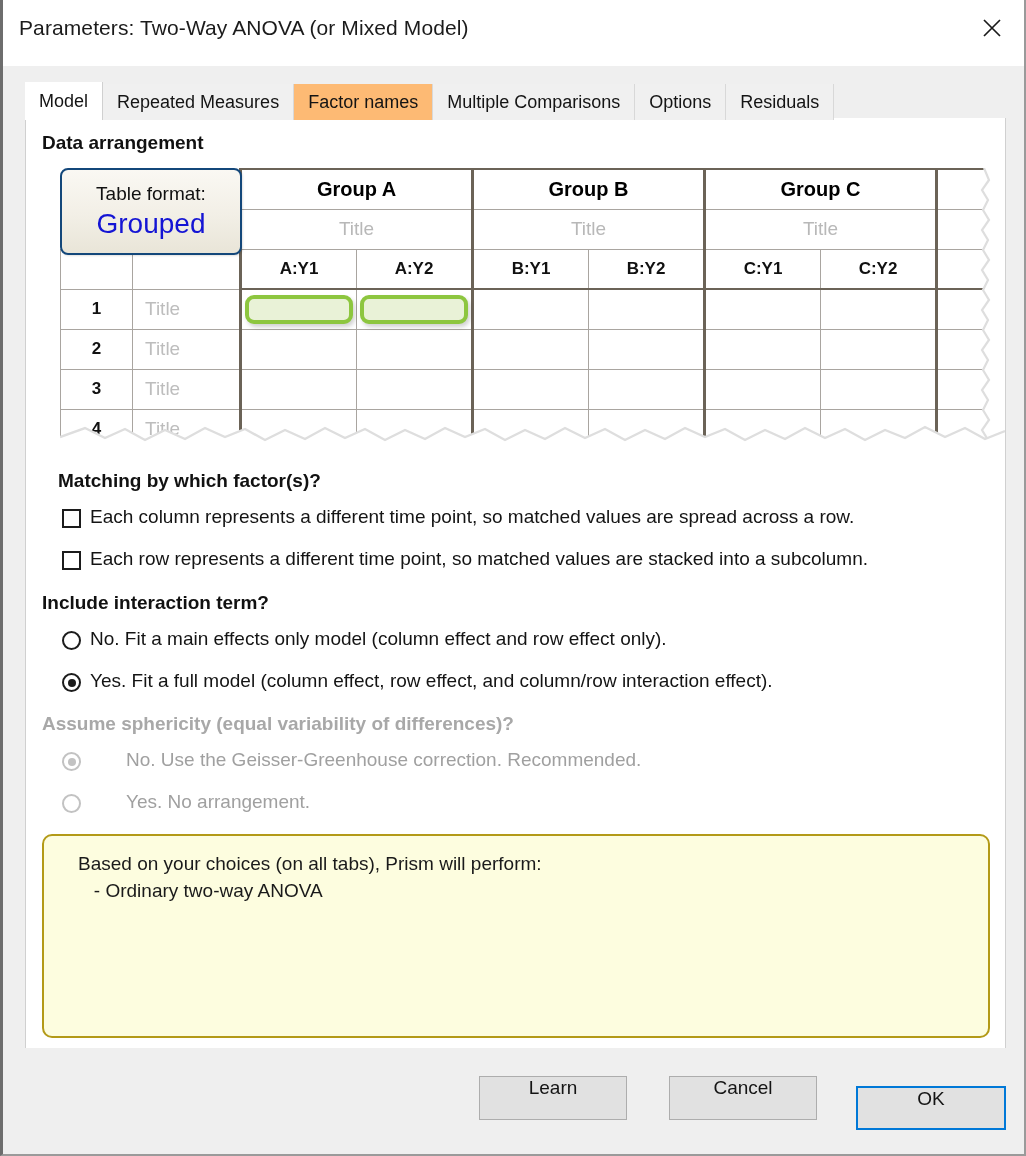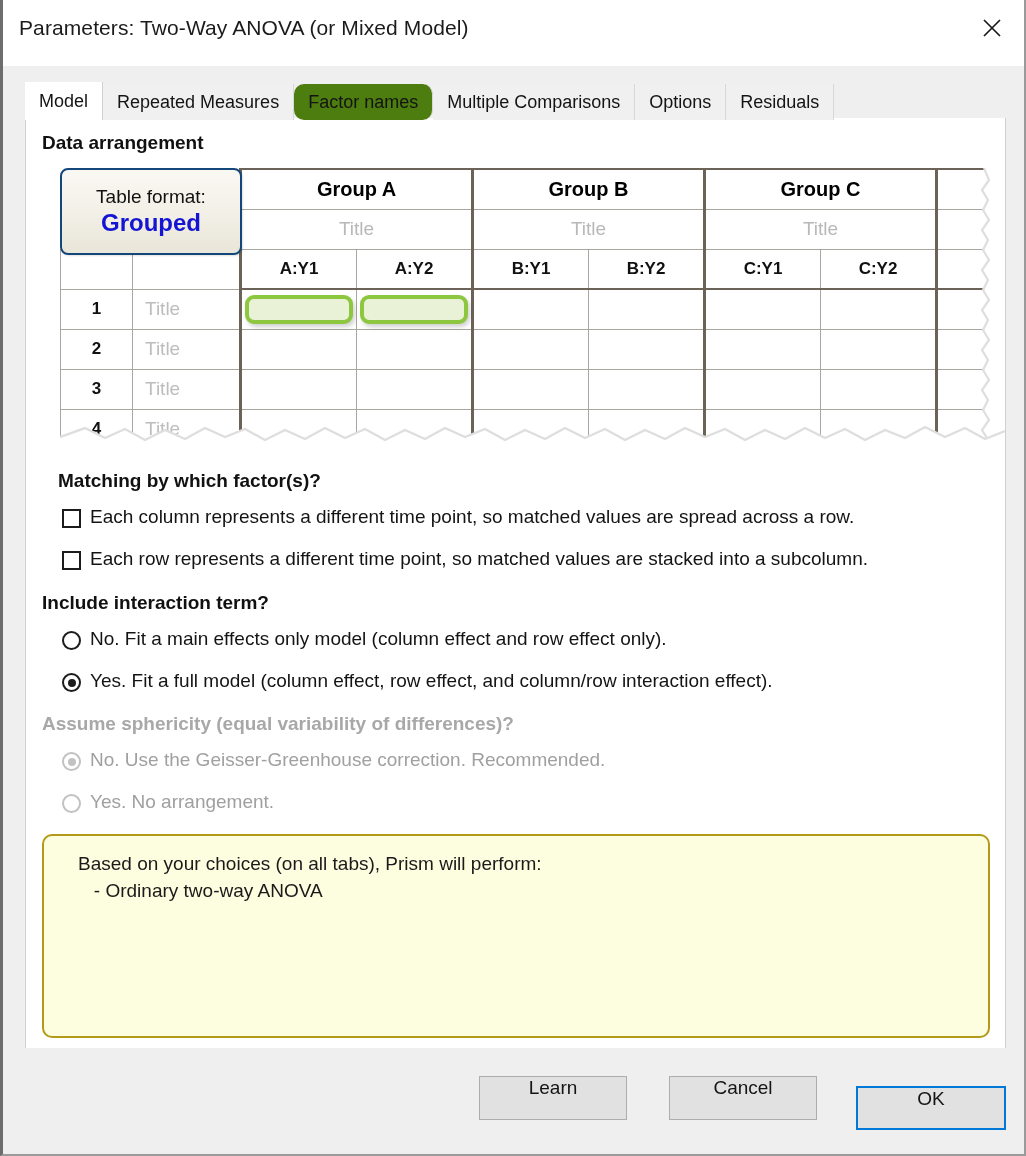--- a/index.html
+++ b/index.html
@@ -56,21 +56,21 @@
     cursor: pointer;
     white-space: nowrap;
     margin-top: 20px;
   }
   .tab.active {
     background: #ffffff;
     border-right: 1px solid #d0d0d0;
     position: relative;
     height: 38px;
   }
-  .tab.hovered { background: #4d7c0f; border-radius: 10px; }
+  .tab.hovered { background: #fdba74; }
 
   
   #tabpanel {
     position: absolute; left: 22px; top: 118px;
     width: 981px; height: 932px;
     background: #ffffff;
     border: 1px solid #d0d0d0;
     border-top: none;
     box-sizing: border-box;
   }
@@ -131,35 +131,35 @@
     background: linear-gradient(to bottom,#faf8f3 0%,#f2efe6 55%,#e9e5d8 100%);
     border: 2px solid #13477a;
     border-radius: 8px;
     box-sizing: border-box;
     display:flex; flex-direction:column; align-items:center; justify-content:center;
     cursor: pointer;
     z-index: 4;
     box-shadow: 1px 1px 2px rgba(0,0,0,0.12);
   }
   #tblfmt .l1 { font-size:19px; color:#111; line-height:1.25; }
-  #tblfmt .l2 { font-size:24px; color:#1414d4; font-weight:bold; line-height:1.25; }
+  #tblfmt .l2 { font-size:28px; color:#1414d4; font-weight:normal; line-height:1.25; }
 
   
   #torn-right {
     position:absolute; top:0; right:0; width:26px; height:283px; z-index:3;
     pointer-events:none;
   }
   #torn-bottom {
     position:absolute; left:0; bottom:0; width:945px; height:34px; z-index:3;
     pointer-events:none;
   }
 
   
   .optrow { position:absolute; display:flex; align-items:flex-start; cursor:pointer; }
-  .optrow.disabled { cursor:default; }
+  .optrow.disabled { cursor:default;gap:36px; }
   .cbx {
     width:19px; height:19px; border:2px solid #1c1c1c; background:#fff;
     box-sizing:border-box; flex:0 0 auto; margin-top:2px;
   }
   .rdo {
     width:19px; height:19px; border:2px solid #1c1c1c; background:#fff;
     border-radius:50%; box-sizing:border-box; flex:0 0 auto; margin-top:2px;
     position:relative;
   }
   .rdo.checked::after {

